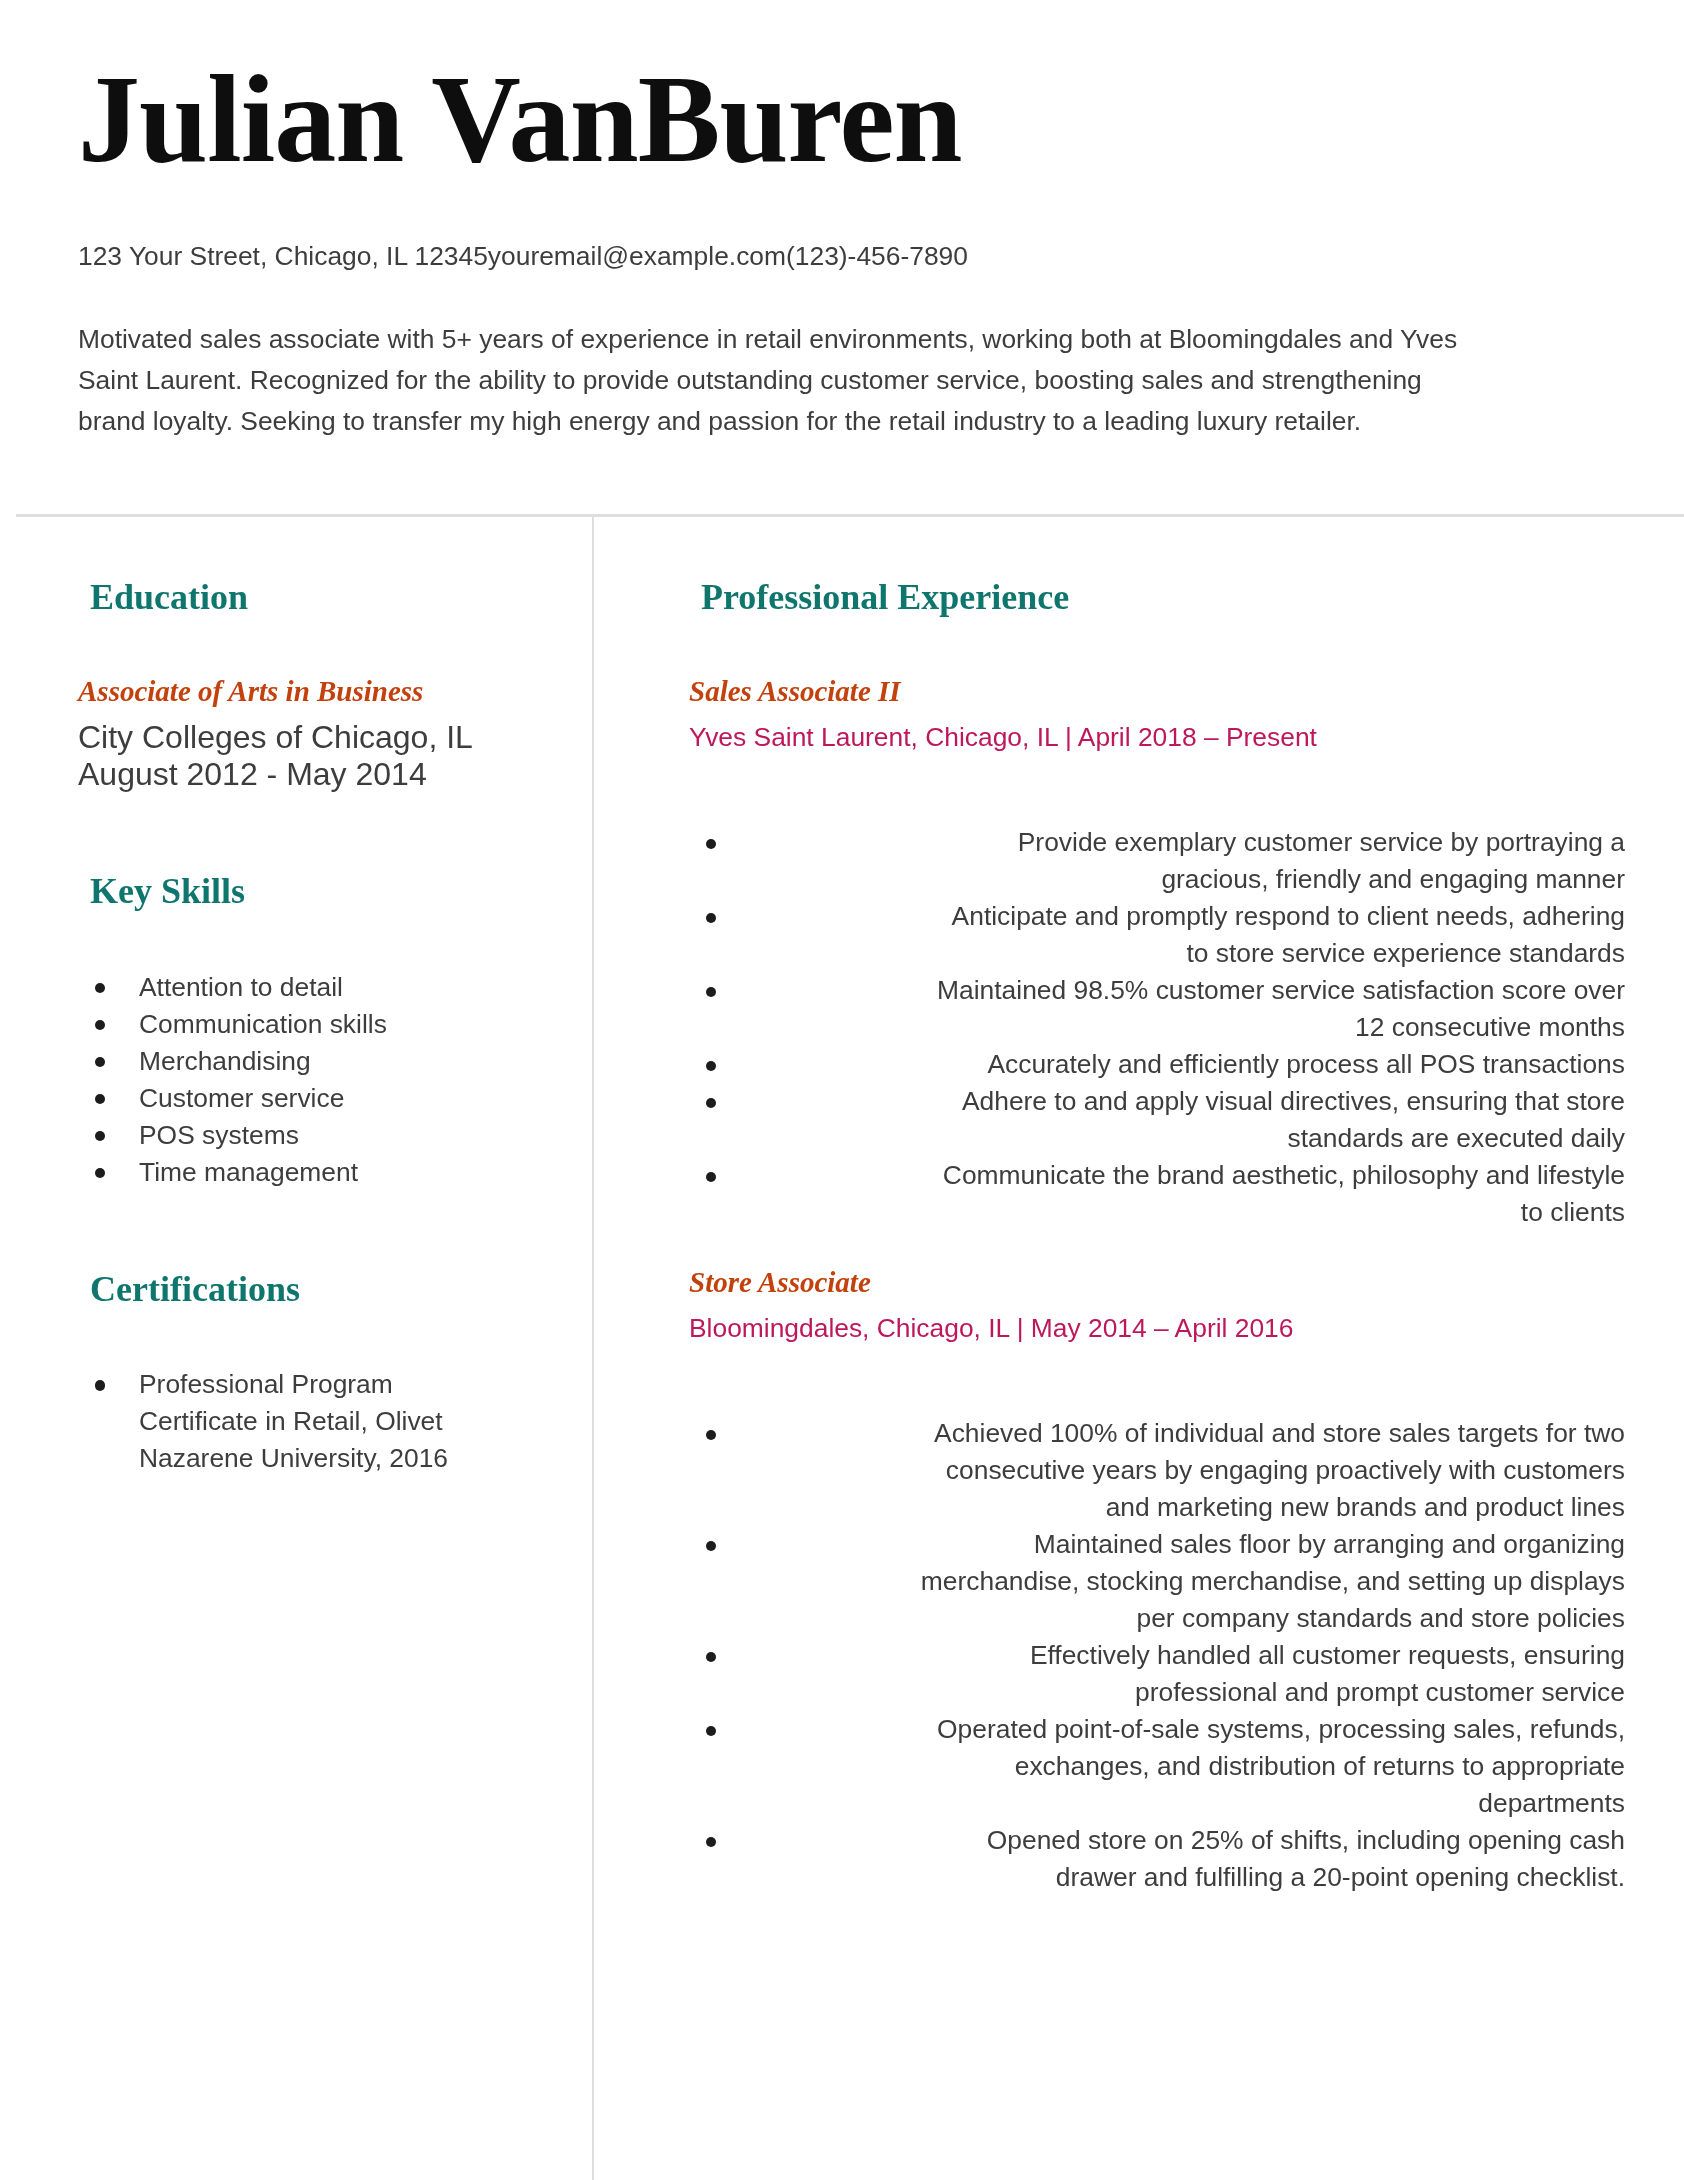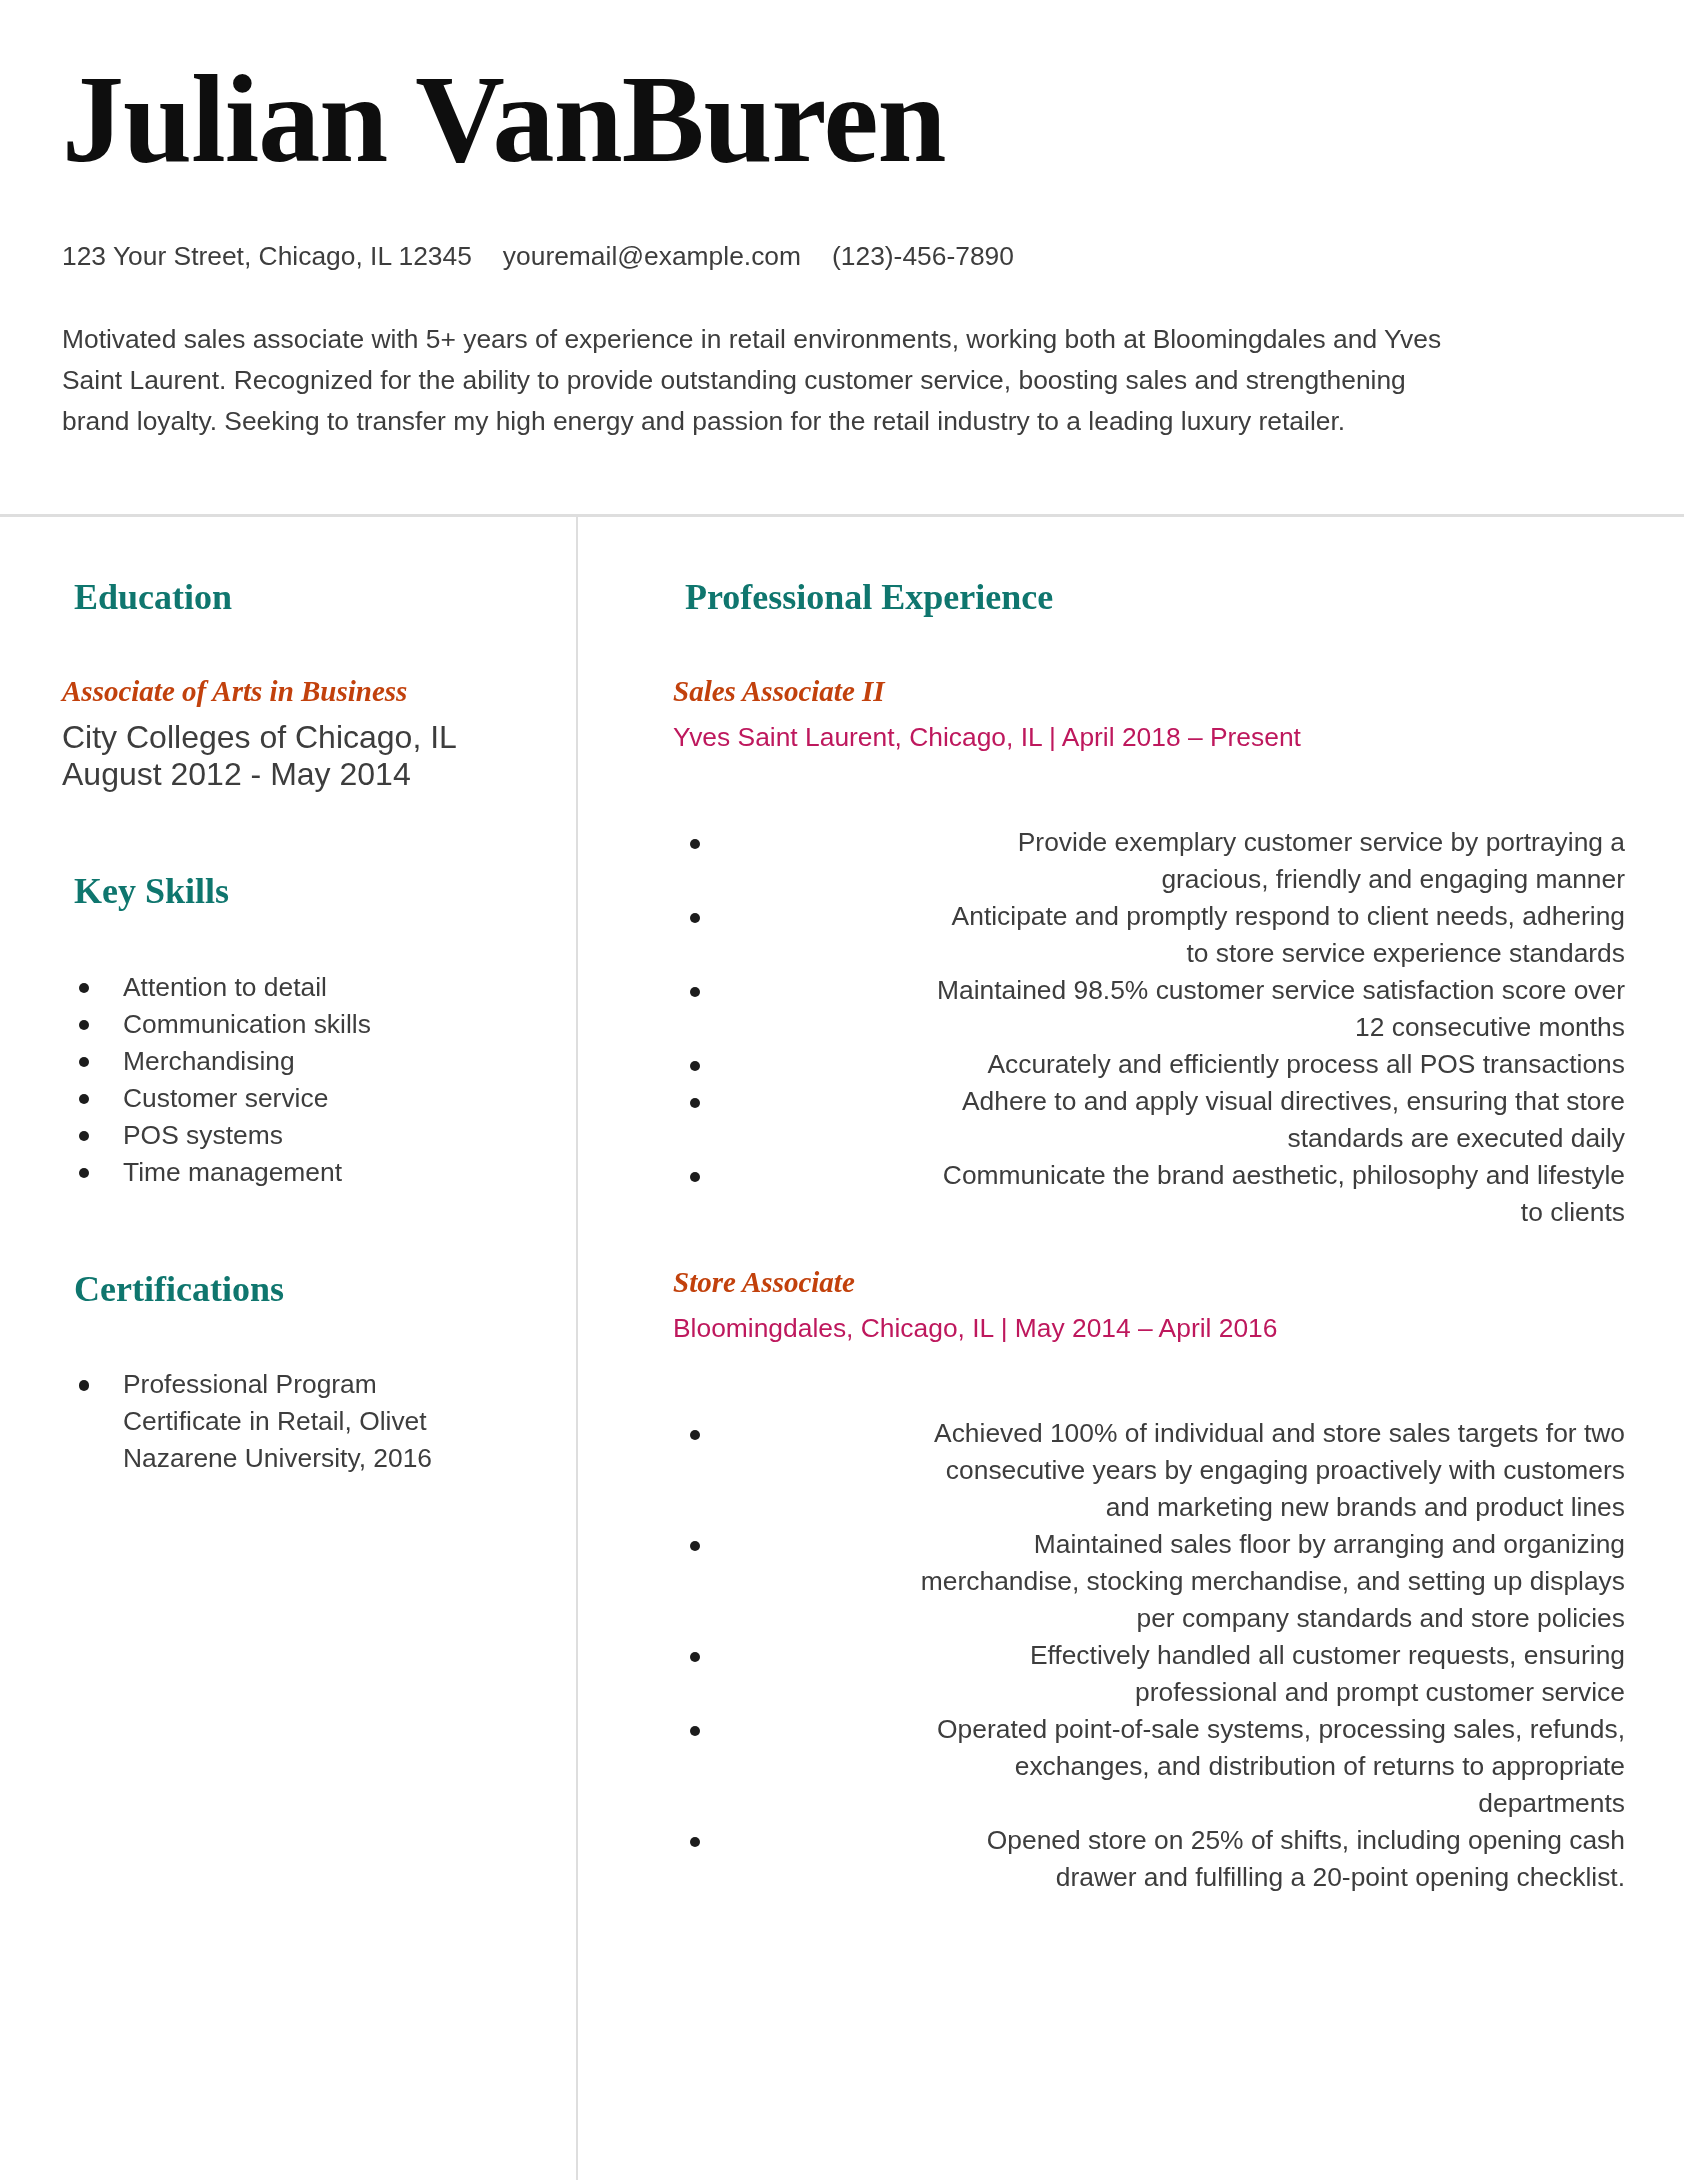--- a/index.html
+++ b/index.html
@@ -5,34 +5,34 @@
   * { margin:0; padding:0; box-sizing:border-box; }
   html,body { background:#ffffff; }
   .page {
     position:relative;
     width:1685px;
     height:2181px;
     background:#ffffff;
     font-family:"Liberation Sans","DejaVu Sans",sans-serif;
     color:#3d3d3d;
     overflow:hidden;
+    padding-left:16px;
   }
   
   .header { padding:55px 62px 0 62px; }
   .name {
     font-family:"Liberation Serif","DejaVu Serif",serif;
     font-weight:700;
     font-size:124px;
     line-height:1.05;
     letter-spacing:-0.9px;
     color:#0e0e0e;
   }
   .contact-row {
     display:flex;
-    gap:31px;
     margin-top:53px;
     font-size:26.4px;
     line-height:1.4;
     color:#3d3d3d;
   }
   .summary {
     margin-top:44px;
     font-size:26.4px;
     line-height:41px;
     color:#3d3d3d;

